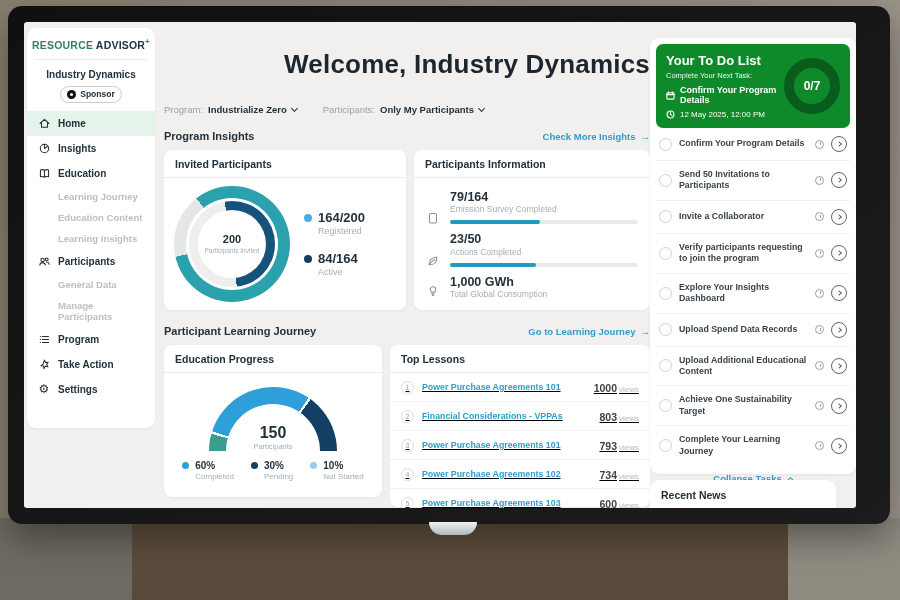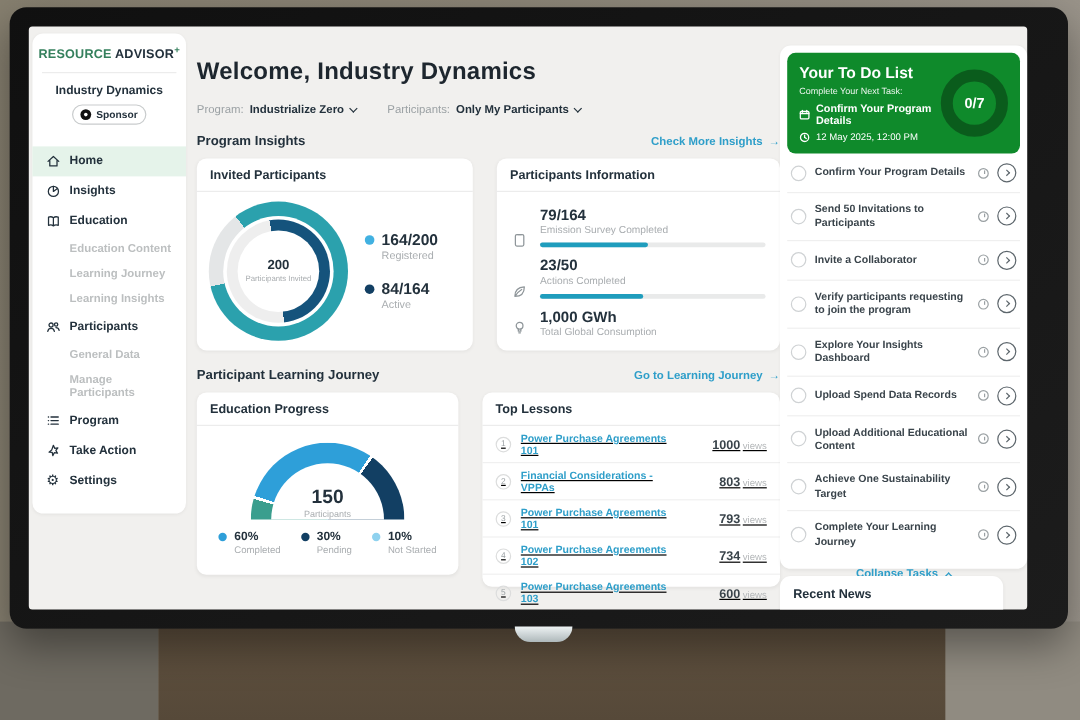--- a/index.html
+++ b/index.html
@@ -18,46 +18,46 @@
   .screen { position:absolute; left:16px; top:16px; width:832px; height:486px; background:#f1f0ee; border-radius:3px; overflow:hidden; }
 
   
   .sidebar { position:absolute; left:3px; top:6px; width:128px; height:400px; background:#fff; border-radius:9px; box-shadow:0 1px 3px rgba(0,0,0,.05); padding-top:9px; }
   .logo { text-align:center; font-weight:bold; font-size:10.5px; letter-spacing:.2px; }
   .logo .lg-green { color:#35805d; }
   .logo .lg-dark { color:#23313c; }
   .logo sup { color:#35805d; font-size:8px; }
   .side-div { height:1px; background:#ececec; margin:8px 8px 9px; }
   .org-name { text-align:center; font-weight:bold; font-size:10px; color:#23313c; }
-  .badge { width:62px; margin:6px auto 18px; border:1px solid #c9cccd; border-radius:10px; padding:2.5px 0; display:flex; align-items:center; justify-content:center; gap:4px; font-size:8.5px; font-weight:bold; color:#23313c; background:#fff; }
+  .badge { width:62px; margin:6px auto 8px; border:1px solid #c9cccd; border-radius:10px; padding:2.5px 0; display:flex; align-items:center; justify-content:center; gap:4px; font-size:8.5px; font-weight:bold; color:#23313c; background:#fff; }
   .badge-dot { width:9px; height:9px; border-radius:50%; background:#111; position:relative; }
   .badge-dot::after { content:""; position:absolute; left:3px; top:3px; width:3px; height:3px; border-radius:50%; background:#fff; }
   .nav { display:flex; flex-direction:column; }
   .nav-item { display:flex; align-items:center; gap:7px; padding:5.5px 10px; font-size:10px; font-weight:bold; color:#23313c; cursor:pointer; }
   .nav-item.active { background:#e5f3ea; }
   .nav-ico { width:14px; height:14px; display:inline-flex; align-items:center; justify-content:center; color:#23313c; flex:none; }
   .nav-ico svg { width:13px; height:13px; stroke:#23313c; fill:none; stroke-width:1.3; stroke-linecap:round; stroke-linejoin:round; }
   .gear-glyph { font-size:12px; line-height:12px; }
   .nav-sub { padding:5px 10px 5px 31px; font-size:9.5px; font-weight:bold; color:#bcbfc0; cursor:pointer; }
 
   
   .main { position:absolute; left:140px; top:0; width:486px; height:486px; }
-  .welcome { margin:27px 0 14px; font-size:20px; font-weight:bold; color:#1d262e; letter-spacing:.2px; }
+  .welcome { margin:27px 0 24px; font-size:26px; font-weight:bold; color:#1d262e; letter-spacing:.2px;text-align:right; }
   .filters { display:flex; align-items:center; gap:26px; font-size:9.5px; }
   .f-group { display:flex; align-items:center; gap:5px; cursor:pointer; }
   .f-label { color:#9ba1a4; }
   .f-value { color:#23313c; font-weight:bold; }
   .chev { display:inline-block; width:5px; height:5px; border-right:1.4px solid #23313c; border-bottom:1.4px solid #23313c; }
   .chev.down { transform:rotate(45deg); margin-top:-3px; }
   .chev.up { transform:rotate(-135deg); margin-top:3px; border-color:#2e9ec9; }
   .chev.right { transform:rotate(-45deg); border-color:#5d666c; width:4px; height:4px; margin-left:-1px; }
   .section-row { display:flex; align-items:center; justify-content:space-between; margin-top:15px; margin-bottom:8px; }
   .section-title { font-size:11px; font-weight:bold; color:#23313c; }
   .link { font-size:9.5px; font-weight:bold; color:#2e9ec9; display:inline-flex; align-items:center; gap:5px; cursor:pointer; }
-  .cards-row { display:flex; gap:20px; align-items:stretch; }
+  .cards-row { display:flex; gap:8px; align-items:stretch; }
   .card { background:#fff; border-radius:8px; box-shadow:0 1px 3px rgba(0,0,0,.05); }
   .card-title { font-size:10.5px; font-weight:bold; color:#23313c; padding:8px 11px 7px; border-bottom:1px solid #ececec; }
 
   
   .card-invited { width:248px; height:160px; }
   .invited-body { display:flex; align-items:center; gap:14px; padding:8px 10px; }
   .donut { width:116px; height:116px; border-radius:50%; position:relative; flex:none; }
   .donut-mid { position:absolute; inset:12px; border-radius:50%; background:#fff; }
   .donut-inner { position:absolute; inset:3px; border-radius:50%; }
   .donut-center { position:absolute; inset:9px; border-radius:50%; background:#fff; display:flex; flex-direction:column; align-items:center; justify-content:center; text-align:center; }
@@ -164,22 +164,22 @@
           <span>Insights</span>
         </div>
         <div class="nav-item">
           <span class="nav-ico">
               <svg viewBox="0 0 16 16">
                 <path d="M8 4.2 C6.6 3.1 4.6 3.1 3 3.6 V12 C4.6 11.5 6.6 11.5 8 12.6 C9.4 11.5 11.4 11.5 13 12 V3.6 C11.4 3.1 9.4 3.1 8 4.2 Z M8 4.2 V12.6"></path>
               </svg>
             </span>
           <span>Education</span>
         </div>
+        <div class="nav-sub">Learning Journey</div>
         <div class="nav-sub">Education Content</div>
-        <div class="nav-sub">Learning Journey</div>
         <div class="nav-sub">Learning Insights</div>
         <div class="nav-item">
           <span class="nav-ico">
               <svg viewBox="0 0 16 16">
                 <circle cx="5.6" cy="6" r="2.1"></circle>
                 <path d="M2.2 12.4 C2.6 10.4 4 9.4 5.6 9.4 C7.2 9.4 8.6 10.4 9 12.4"></path>
                 <circle cx="10.8" cy="5.4" r="1.7"></circle>
                 <path d="M10.6 8.6 C12.2 8.6 13.5 9.6 13.9 11.4"></path>
               </svg>
             </span>

